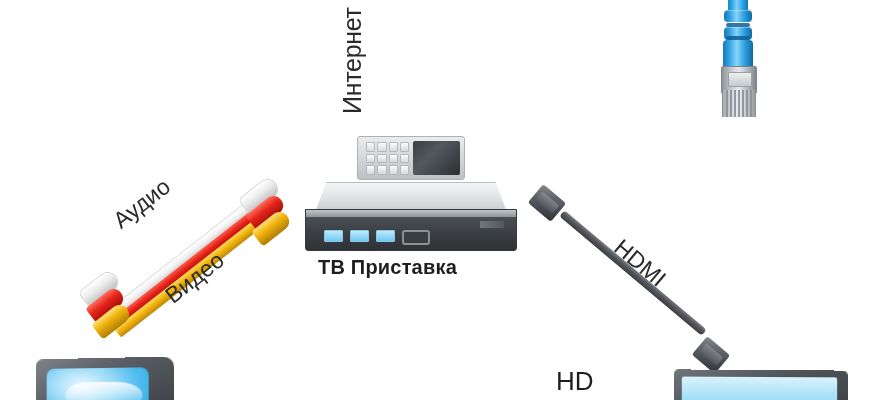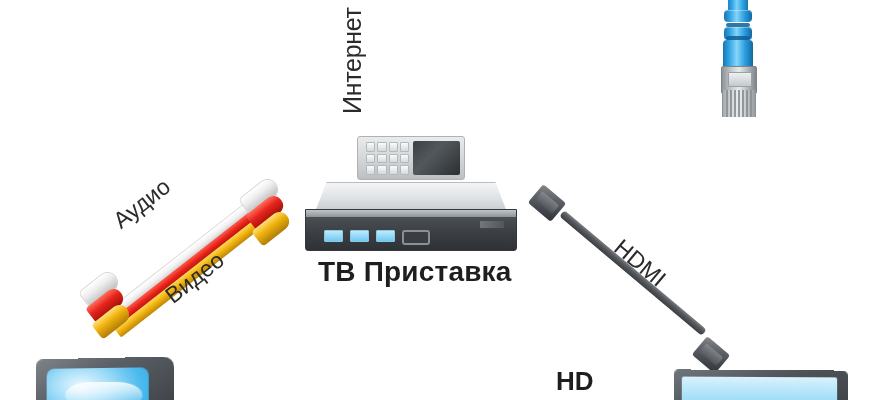--- a/index.html
+++ b/index.html
@@ -203,21 +203,21 @@
   .stb-logo {
     position: absolute;
     right: 12px; top: 11px;
     width: 24px; height: 7px;
     background: linear-gradient(90deg,#777c80,#55595d);
     opacity: .9;
   }
   #stb-label {
     left: 318px;
     top: 256px;
-    font-size: 28px;
+    font-size: 20px;
     font-weight: bold;
     letter-spacing: 0.2px;
     color: #1e1e1e;
     text-align: right;
   }
 
   
   #rca-group { left: 75px; top: 175px; width: 220px; height: 170px; }
   .rca-strand {
     position: absolute;
@@ -354,21 +354,21 @@
     position: absolute;
     left: 8px; top: 7px;
     width: 156px; height: 44px;
     background: linear-gradient(180deg,#d9f2fd 0%, #a7e0f8 45%, #7ccff4 100%);
     border-radius: 2px;
   }
   #hd-label {
     left: 556px;
     top: 366px;
     font-size: 26px;
-    font-weight: bold;
+    font-weight: normal;
     color: #1e1e1e;
   }
 </style>
 </head>
 <body>
 
 <div id="stage">
 
   <div class="abs" id="internet-group">
     <div class="rj45-wrap">

